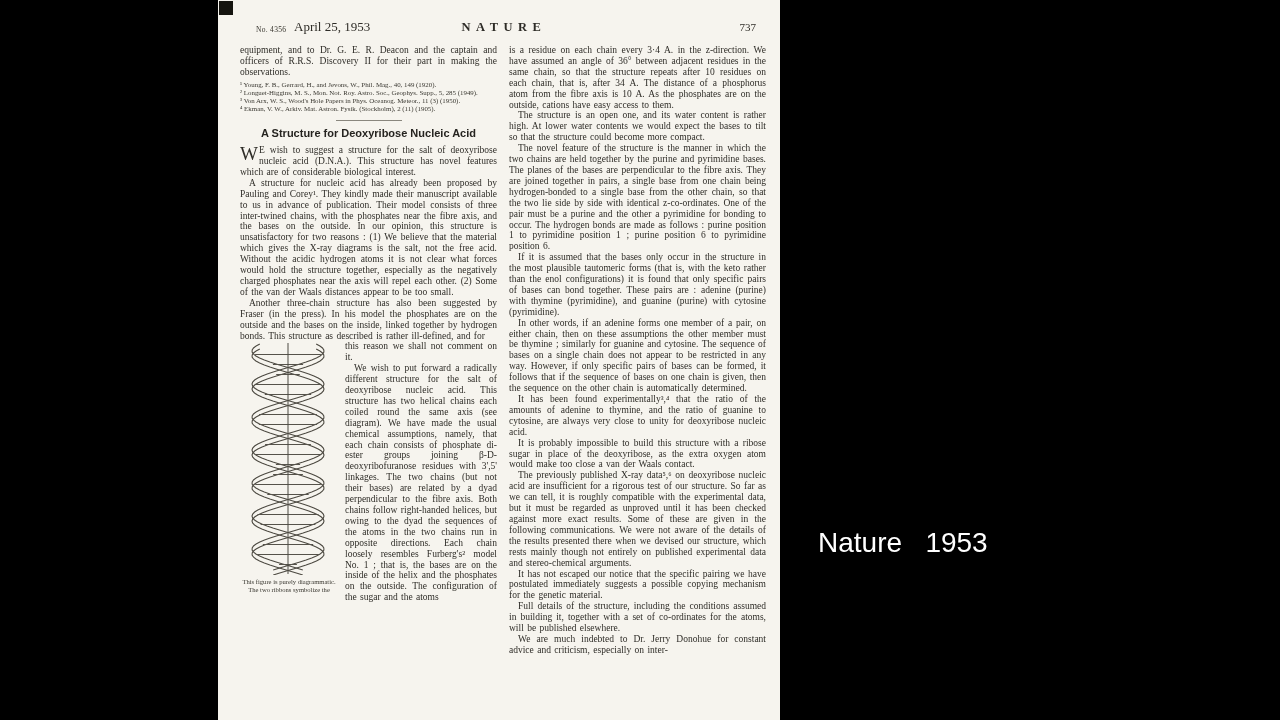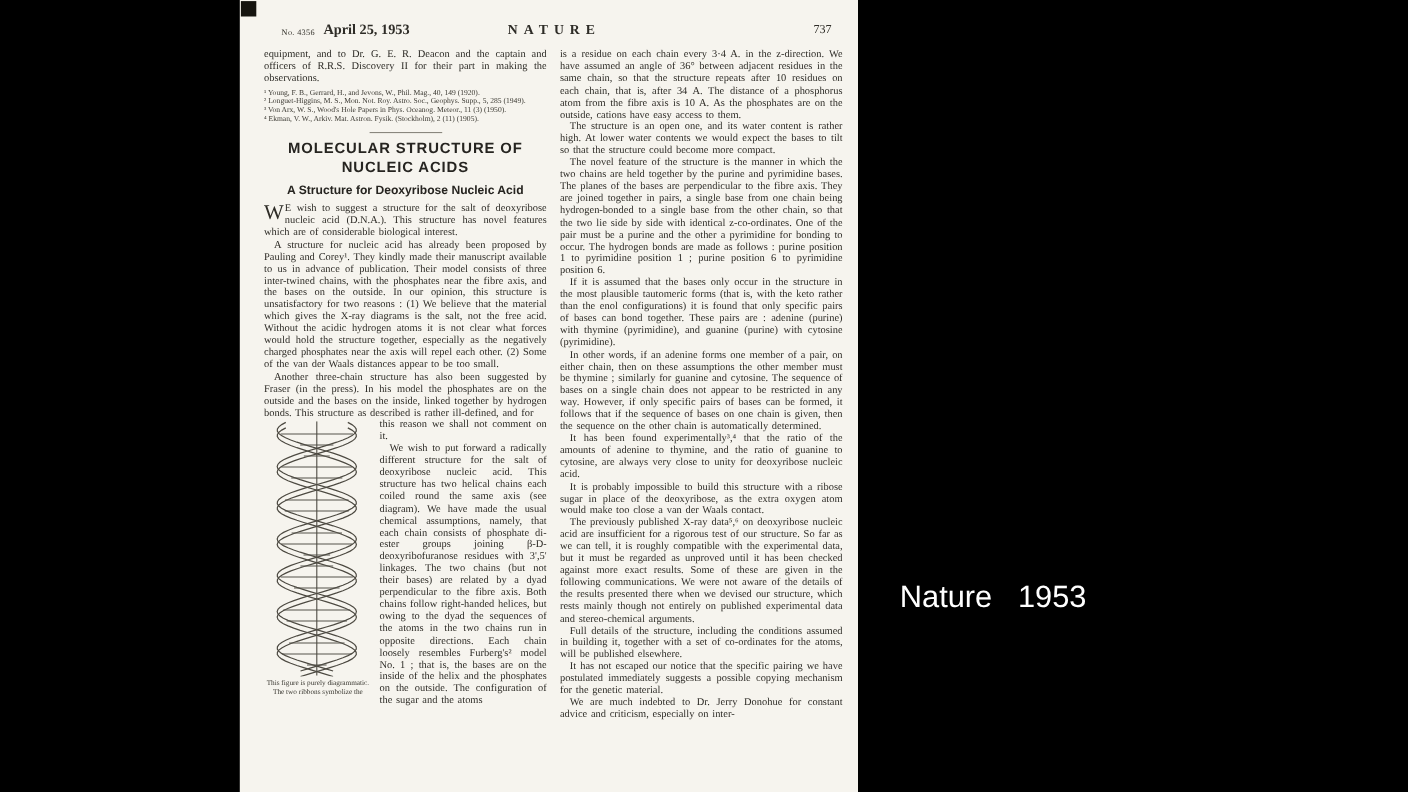--- a/index.html
+++ b/index.html
@@ -8,21 +8,21 @@
            font-family:"Liberation Serif", serif; }
 
   
   .page { position:absolute; left:218px; top:0; width:562px; height:720px;
           background:#f6f4ee; overflow:hidden; color:#2e2c27; }
   .scan-artifact { position:absolute; left:1px; top:1px; width:14px; height:14px;
           background:#15140f; }
 
   .page-header { position:absolute; left:0; top:0; width:100%; height:44px; }
   .issue   { position:absolute; left:38px;  top:25px; font-size:7.5px; letter-spacing:.3px; color:#35332c; }
-  .date    { position:absolute; left:76px;  top:19px; font-size:13px; font-weight:bold; }
+  .date    { position:absolute; left:76px;  top:19px; font-size:13px; font-weight:normal; }
   .journal { position:absolute; left:10px; right:0; top:20px; text-align:center;
              font-size:12.5px; font-weight:bold; letter-spacing:5.5px; }
   .pageno  { position:absolute; right:24px; top:21px; font-size:11px; }
 
   .columns { position:absolute; left:22px; right:14px; top:45px; bottom:0;
              display:flex; gap:12px; overflow:hidden; }
   .col { flex:1 1 0; overflow:hidden; text-align:justify; }
 
   .body { font-size:9.5px; line-height:10.9px; word-spacing:1px; color:#2e2c27; }
   .indent { text-indent:9px; }
@@ -76,21 +76,20 @@
 
         <div class="refs">
           <p class="ref">¹ Young, F. B., Gerrard, H., and Jevons, W., Phil. Mag., 40, 149 (1920).</p>
           <p class="ref">² Longuet-Higgins, M. S., Mon. Not. Roy. Astro. Soc., Geophys. Supp., 5, 285 (1949).</p>
           <p class="ref">³ Von Arx, W. S., Wood's Hole Papers in Phys. Oceanog. Meteor., 11 (3) (1950).</p>
           <p class="ref">⁴ Ekman, V. W., Arkiv. Mat. Astron. Fysik. (Stockholm), 2 (11) (1905).</p>
         </div>
 
         <div class="article-sep"></div>
 
-        <h1 class="title">MOLECULAR STRUCTURE OF NUCLEIC ACIDS</h1>
         <h2 class="subtitle">A Structure for Deoxyribose Nucleic Acid</h2>
 
         <p class="body dropcap">WE wish to suggest a structure for the salt of deoxyribose nucleic acid (D.N.A.). This structure has novel features which are of considerable biological interest.</p>
         <p class="body indent">A structure for nucleic acid has already been proposed by Pauling and Corey¹. They kindly made their manuscript available to us in advance of publication. Their model consists of three inter-twined chains, with the phosphates near the fibre axis, and the bases on the outside. In our opinion, this structure is unsatisfactory for two reasons : (1) We believe that the material which gives the X-ray diagrams is the salt, not the free acid. Without the acidic hydrogen atoms it is not clear what forces would hold the structure together, especially as the negatively charged phosphates near the axis will repel each other. (2) Some of the van der Waals distances appear to be too small.</p>
         <p class="body indent">Another three-chain structure has also been suggested by Fraser (in the press). In his model the phosphates are on the outside and the bases on the inside, linked together by hydrogen bonds. This structure as described is rather ill-defined, and for</p>
 
         <div class="figwrap">
           <svg id="helix-svg" viewBox="0 0 96 232">
               <path d="M76.2,1.0L79.9,3.0L82.5,5.0L83.8,7.0L83.9,9.0L82.6,11.0L80.1,13.0L76.4,15.0L71.7,17.0L66.1,19.0L59.9,21.0L53.3,23.0L46.4,25.0L39.7,27.0L33.2,29.0L27.2,31.0L22.1,33.0L17.8,35.0L14.6,37.0L12.7,39.0L12.0,41.0L12.6,43.0L14.5,45.0L17.6,47.0L21.8,49.0L27.0,51.0L32.9,53.0L39.4,55.0L46.1,57.0L53.0,59.0L59.6,61.0L65.9,63.0L71.5,65.0L76.2,67.0L79.9,69.0L82.5,71.0L83.8,73.0L83.9,75.0L82.6,77.0L80.1,79.0L76.4,81.0L71.7,83.0L66.1,85.0L59.9,87.0L53.3,89.0L46.4,91.0L39.7,93.0L33.2,95.0L27.2,97.0L22.1,99.0L17.8,101.0L14.6,103.0L12.7,105.0L12.0,107.0L12.6,109.0L14.5,111.0L17.6,113.0L21.8,115.0L27.0,117.0L32.9,119.0L39.4,121.0L46.1,123.0L53.0,125.0L59.6,127.0L65.9,129.0L71.5,131.0L76.2,133.0L79.9,135.0L82.5,137.0L83.8,139.0L83.9,141.0L82.6,143.0L80.1,145.0L76.4,147.0L71.7,149.0L66.1,151.0L59.9,153.0L53.3,155.0L46.4,157.0L39.7,159.0L33.2,161.0L27.2,163.0L22.1,165.0L17.8,167.0L14.6,169.0L12.7,171.0L12.0,173.0L12.6,175.0L14.5,177.0L17.6,179.0L21.8,181.0L27.0,183.0L32.9,185.0L39.4,187.0L46.1,189.0L53.0,191.0L59.6,193.0L65.9,195.0L71.5,197.0L76.2,199.0L79.9,201.0L82.5,203.0L83.8,205.0L83.9,207.0L82.6,209.0L80.1,211.0L76.4,213.0L71.7,215.0L66.1,217.0L59.9,219.0L53.3,221.0L46.4,223.0L39.7,225.0L33.2,227.0" fill="none" stroke="#4d4a42" stroke-width="1.1"></path>
               <path d="M76.2,6.0L79.9,8.0L82.5,10.0L83.8,12.0L83.9,14.0L82.6,16.0L80.1,18.0L76.4,20.0L71.7,22.0L66.1,24.0L59.9,26.0L53.3,28.0L46.4,30.0L39.7,32.0L33.2,34.0L27.2,36.0L22.1,38.0L17.8,40.0L14.6,42.0L12.7,44.0L12.0,46.0L12.6,48.0L14.5,50.0L17.6,52.0L21.8,54.0L27.0,56.0L32.9,58.0L39.4,60.0L46.1,62.0L53.0,64.0L59.6,66.0L65.9,68.0L71.5,70.0L76.2,72.0L79.9,74.0L82.5,76.0L83.8,78.0L83.9,80.0L82.6,82.0L80.1,84.0L76.4,86.0L71.7,88.0L66.1,90.0L59.9,92.0L53.3,94.0L46.4,96.0L39.7,98.0L33.2,100.0L27.2,102.0L22.1,104.0L17.8,106.0L14.6,108.0L12.7,110.0L12.0,112.0L12.6,114.0L14.5,116.0L17.6,118.0L21.8,120.0L27.0,122.0L32.9,124.0L39.4,126.0L46.1,128.0L53.0,130.0L59.6,132.0L65.9,134.0L71.5,136.0L76.2,138.0L79.9,140.0L82.5,142.0L83.8,144.0L83.9,146.0L82.6,148.0L80.1,150.0L76.4,152.0L71.7,154.0L66.1,156.0L59.9,158.0L53.3,160.0L46.4,162.0L39.7,164.0L33.2,166.0L27.2,168.0L22.1,170.0L17.8,172.0L14.6,174.0L12.7,176.0L12.0,178.0L12.6,180.0L14.5,182.0L17.6,184.0L21.8,186.0L27.0,188.0L32.9,190.0L39.4,192.0L46.1,194.0L53.0,196.0L59.6,198.0L65.9,200.0L71.5,202.0L76.2,204.0L79.9,206.0L82.5,208.0L83.8,210.0L83.9,212.0L82.6,214.0L80.1,216.0L76.4,218.0L71.7,220.0L66.1,222.0L59.9,224.0L53.3,226.0L46.4,228.0L39.7,230.0L33.2,232.0" fill="none" stroke="#4d4a42" stroke-width="1.1"></path>
@@ -125,22 +124,22 @@
 
       <div class="col">
         <p class="body cont">is a residue on each chain every 3·4 A. in the z-direction. We have assumed an angle of 36° between adjacent residues in the same chain, so that the structure repeats after 10 residues on each chain, that is, after 34 A. The distance of a phosphorus atom from the fibre axis is 10 A. As the phosphates are on the outside, cations have easy access to them.</p>
         <p class="body indent">The structure is an open one, and its water content is rather high. At lower water contents we would expect the bases to tilt so that the structure could become more compact.</p>
         <p class="body indent">The novel feature of the structure is the manner in which the two chains are held together by the purine and pyrimidine bases. The planes of the bases are perpendicular to the fibre axis. They are joined together in pairs, a single base from one chain being hydrogen-bonded to a single base from the other chain, so that the two lie side by side with identical z-co-ordinates. One of the pair must be a purine and the other a pyrimidine for bonding to occur. The hydrogen bonds are made as follows : purine position 1 to pyrimidine position 1 ; purine position 6 to pyrimidine position 6.</p>
         <p class="body indent">If it is assumed that the bases only occur in the structure in the most plausible tautomeric forms (that is, with the keto rather than the enol configurations) it is found that only specific pairs of bases can bond together. These pairs are : adenine (purine) with thymine (pyrimidine), and guanine (purine) with cytosine (pyrimidine).</p>
         <p class="body indent">In other words, if an adenine forms one member of a pair, on either chain, then on these assumptions the other member must be thymine ; similarly for guanine and cytosine. The sequence of bases on a single chain does not appear to be restricted in any way. However, if only specific pairs of bases can be formed, it follows that if the sequence of bases on one chain is given, then the sequence on the other chain is automatically determined.</p>
         <p class="body indent">It has been found experimentally³,⁴ that the ratio of the amounts of adenine to thymine, and the ratio of guanine to cytosine, are always very close to unity for deoxyribose nucleic acid.</p>
         <p class="body indent">It is probably impossible to build this structure with a ribose sugar in place of the deoxyribose, as the extra oxygen atom would make too close a van der Waals contact.</p>
         <p class="body indent">The previously published X-ray data⁵,⁶ on deoxyribose nucleic acid are insufficient for a rigorous test of our structure. So far as we can tell, it is roughly compatible with the experimental data, but it must be regarded as unproved until it has been checked against more exact results. Some of these are given in the following communications. We were not aware of the details of the results presented there when we devised our structure, which rests mainly though not entirely on published experimental data and stereo-chemical arguments.</p>
+        <p class="body indent">It has not escaped our notice that the specific pairing we have postulated immediately suggests a possible copying mechanism for the genetic material.</p>
         <p class="body indent">Full details of the structure, including the conditions assumed in building it, together with a set of co-ordinates for the atoms, will be published elsewhere.</p>
-        <p class="body indent">It has not escaped our notice that the specific pairing we have postulated immediately suggests a possible copying mechanism for the genetic material.</p>
         <p class="body indent">We are much indebted to Dr. Jerry Donohue for constant advice and criticism, especially on inter-</p>
       </div>
 
     </div>
   </div>
 
   <div class="overlay">
     <div class="ov-line">Nature   1953</div>
   </div>
 

